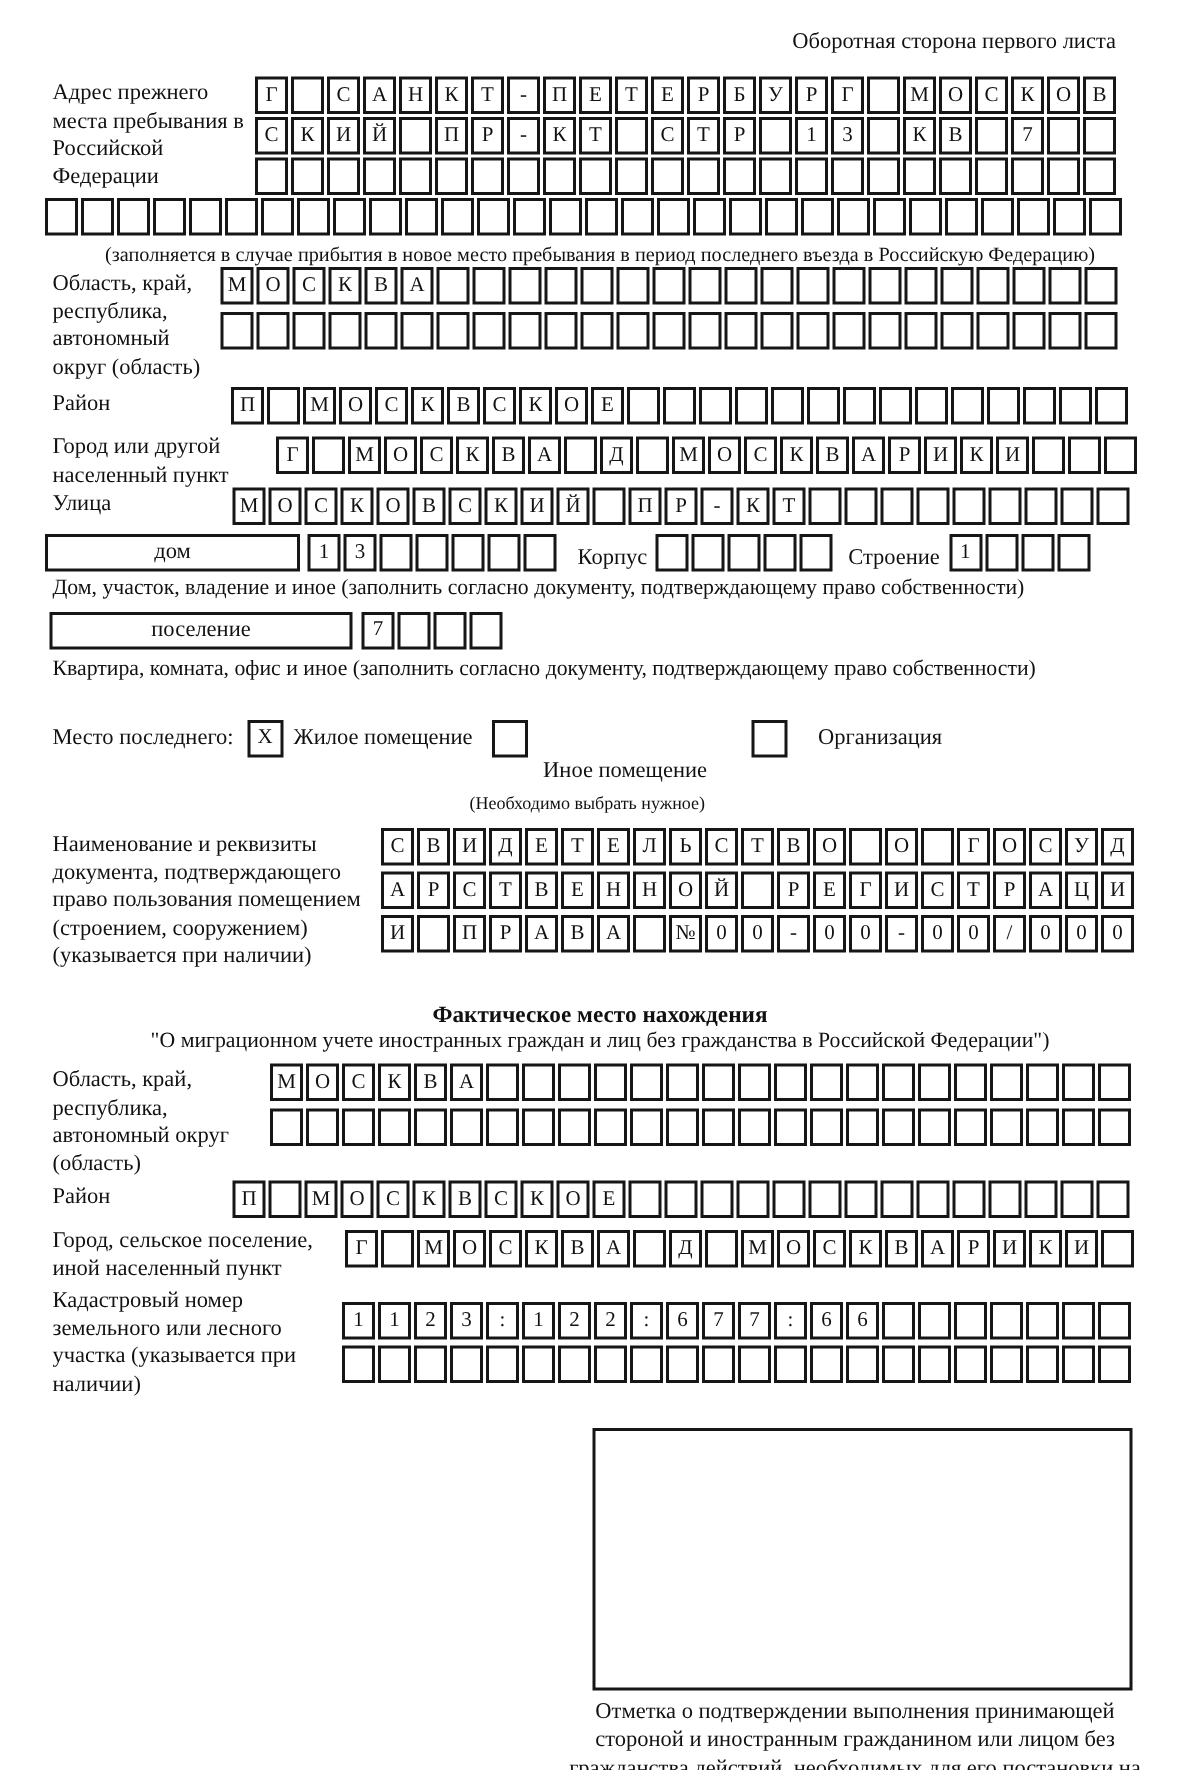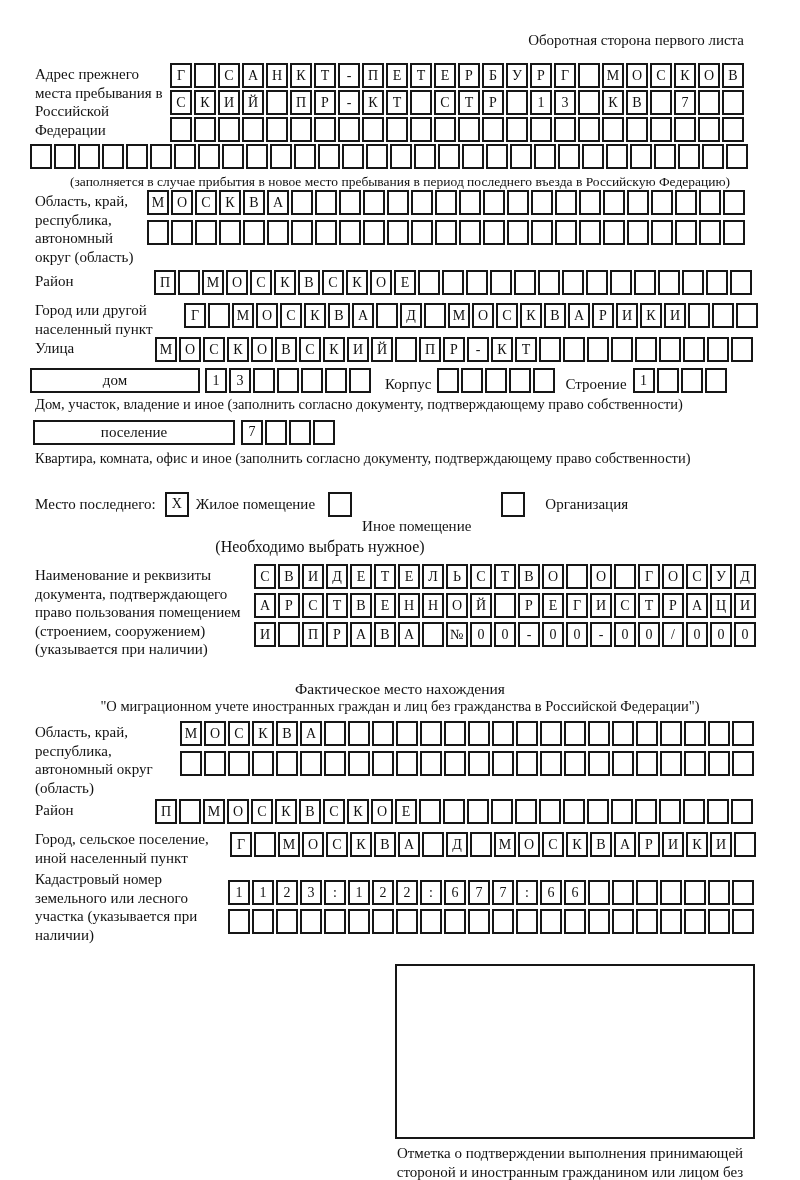--- a/index.html
+++ b/index.html
@@ -4,42 +4,42 @@
 <style>
   * { margin:0; padding:0; box-sizing:content-box; }
   html,body { background:#fff; }
   .page {
     position:relative;
     width:800px; min-height:1180px;
     background:#fff; color:#111;
     font-family:"Liberation Serif","DejaVu Serif",serif;
     overflow:hidden;
   }
-  .header-note { padding-top:32px; padding-right:56px; text-align:right; font-size:15px;margin-left:28px; }
+  .header-note { padding-top:20px; padding-right:56px; text-align:right; font-size:15px;margin-left:28px; }
   .lbl { font-size:15px; line-height:18.5px; color:#111; }
   .frow { position:relative; display:flex; align-items:flex-start; }
   .frow > .lbl.abs { position:absolute; left:35px; top:2px; }
   .boxes { display:flex; gap:2px; }
   .boxcol { display:flex; flex-direction:column; gap:2px; }
   .cell {
     width:18px; height:21px; border:2px solid #161616;
     display:flex; align-items:center; justify-content:center;
     font-size:14px; line-height:1; background:#fff;
   }
   .widebox {
     height:21px; border:2px solid #161616; background:#fff;
     display:flex; align-items:center; justify-content:center; font-size:15px;
   }
   .chk {
     width:20px; height:21px; border:2px solid #161616; background:#fff;
     display:flex; align-items:center; justify-content:center; font-size:14px;
   }
   .cap { text-align:center; font-size:13.5px; line-height:17px; }
   .h2 { text-align:center; font-weight:bold; font-size:15.5px; margin:9px 0 7px 0; }
-  .h3 { text-align:center; font-weight:normal; font-size:15.5px; }
+  .h3 { text-align:center; font-weight:bold; font-size:15.5px; }
   .stamp-box { width:356px; height:171px; border:2px solid #161616; margin-left:395px; background:#fff; }
   .stamp-cap { width:384px; margin-left:378px; text-align:center; font-size:15px; line-height:19px; margin-top:5px; }
   .mt2{margin-top:2px}.mt4{margin-top:4px}.mt6{margin-top:6px}.mt8{margin-top:8px}.mt14{margin-top:14px}
 </style>
 </head>
 <body>
 
 <div class="page">
 
   <div class="header-note">Оборотная сторона первого листа</div>
@@ -359,21 +359,21 @@
 
   <div class="frow mt6" style="margin-left:35px; align-items:center;">
     <div class="lbl">Место последнего:</div>
     <div class="chk" style="margin-left:9px;">X</div>
     <div class="lbl" style="margin-left:7px;">Жилое помещение</div>
     <div class="chk" style="margin-left:13px;"></div>
     <div class="lbl" style="margin-left:10px;margin-top:44px;">Иное помещение</div>
     <div class="chk" style="margin-left:30px;"></div>
     <div class="lbl" style="margin-left:20px;">Организация</div>
   </div>
-  <div class="lbl mt2" style="margin-left:170px; width:300px; text-align:center; font-size:16px;">(Необходимо выбрать нужное)</div>
+  <div class="lbl mt2" style="margin-left:170px; width:300px; text-align:right; font-size:12px;">(Необходимо выбрать нужное)</div>
 
   <div class="frow mt8">
     <div class="lbl abs" style="width:216px;">Наименование и реквизиты документа, подтверждающего право пользования помещением (строением, сооружением) (указывается при наличии)</div>
     <div class="boxcol" style="margin-left:254px; gap:4px; min-height:112px;">
       <div class="boxes">
           <div class="cell">С</div>
           <div class="cell">В</div>
           <div class="cell">И</div>
           <div class="cell">Д</div>
           <div class="cell">Е</div>

